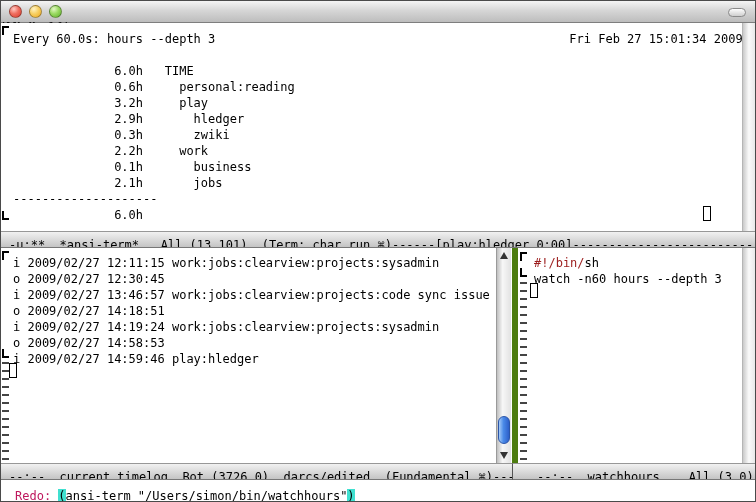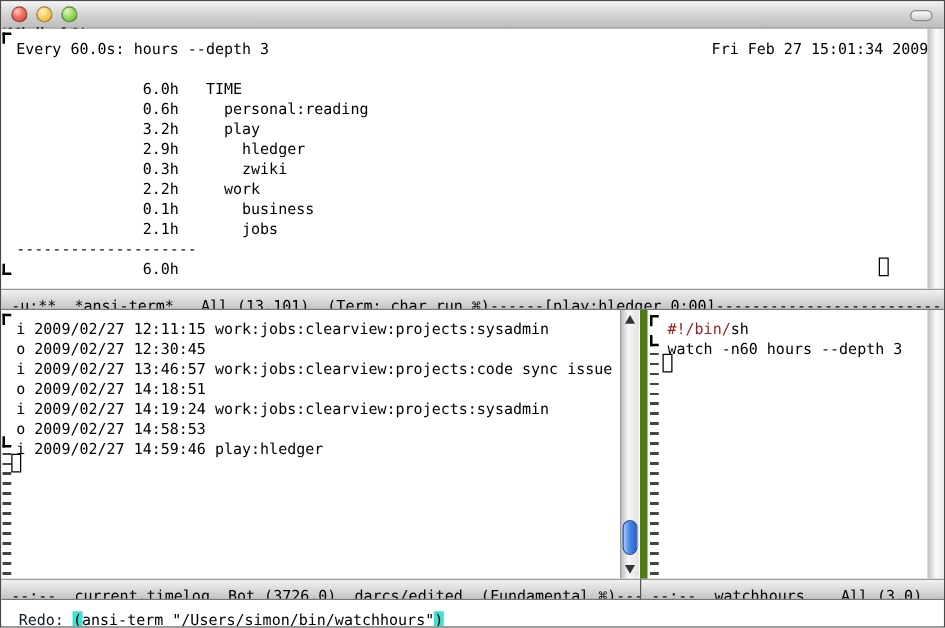--- a/index.html
+++ b/index.html
@@ -38,28 +38,28 @@
   .modeline pre{padding:1px 0 0 4px;}
   .ml-top{top:230px;}
   .win-bottom{position:absolute;left:0;top:247px;width:756px;height:173px;}
   .win-left{position:absolute;left:0;top:0;width:511px;height:215px;background:#fff;overflow:hidden;}
   .win-left pre{padding:3px 0 0 8px;}
   .win-right{position:absolute;left:511px;top:0;width:245px;height:215px;background:#fff;
       border-left:6px solid #4d7c0f;box-sizing:border-box;overflow:hidden;}
   .win-right pre{padding:3px 0 0 12px;}
   .ml-row{position:absolute;left:0;top:462px;width:756px;height:17px;}
   .ml-left{position:absolute;left:0;top:0;width:511px;}
-  .ml-right{position:absolute;left:511px;top:0;width:245px;border-left:1px solid #555;}
+  .ml-right{position:absolute;left:511px;top:0;width:245px;border-left:1px solid #555;padding-left:16px;}
   .ml-left,.ml-right{height:17px;box-sizing:border-box;background:linear-gradient(#f1f1f1,#c4c4c4);
       border-top:1px solid #979797;border-bottom:1px solid #777;overflow:hidden;}
   .ml-left pre,.ml-right pre{padding:1px 0 0 4px;}
   
   .echo{position:absolute;left:0;top:479px;width:756px;height:23px;background:#fff;}
   .echo pre{padding:4px 0 0 10px;}
-  .blue{color:#0f172a;}
+  .blue{color:#be185d;}
   .paren{background:#40e0d0;color:#000;}
   .sh-red{color:#9b1c1c;}
   
   .angle-t{position:absolute;width:7px;height:9px;border-left:2px solid #000;border-top:2px solid #000;box-sizing:border-box;}
   .angle-b{position:absolute;width:7px;height:9px;border-left:2px solid #000;border-bottom:2px solid #000;box-sizing:border-box;}
   .dashes{position:absolute;width:7px;
       background:repeating-linear-gradient(to bottom,#444 0,#444 2px,transparent 2px,transparent 8px);}
   .hcursor{position:absolute;width:8px;height:15px;border:1px solid #000;box-sizing:border-box;background:transparent;}
   
   .sb{position:absolute;top:0;bottom:0;width:15px;

